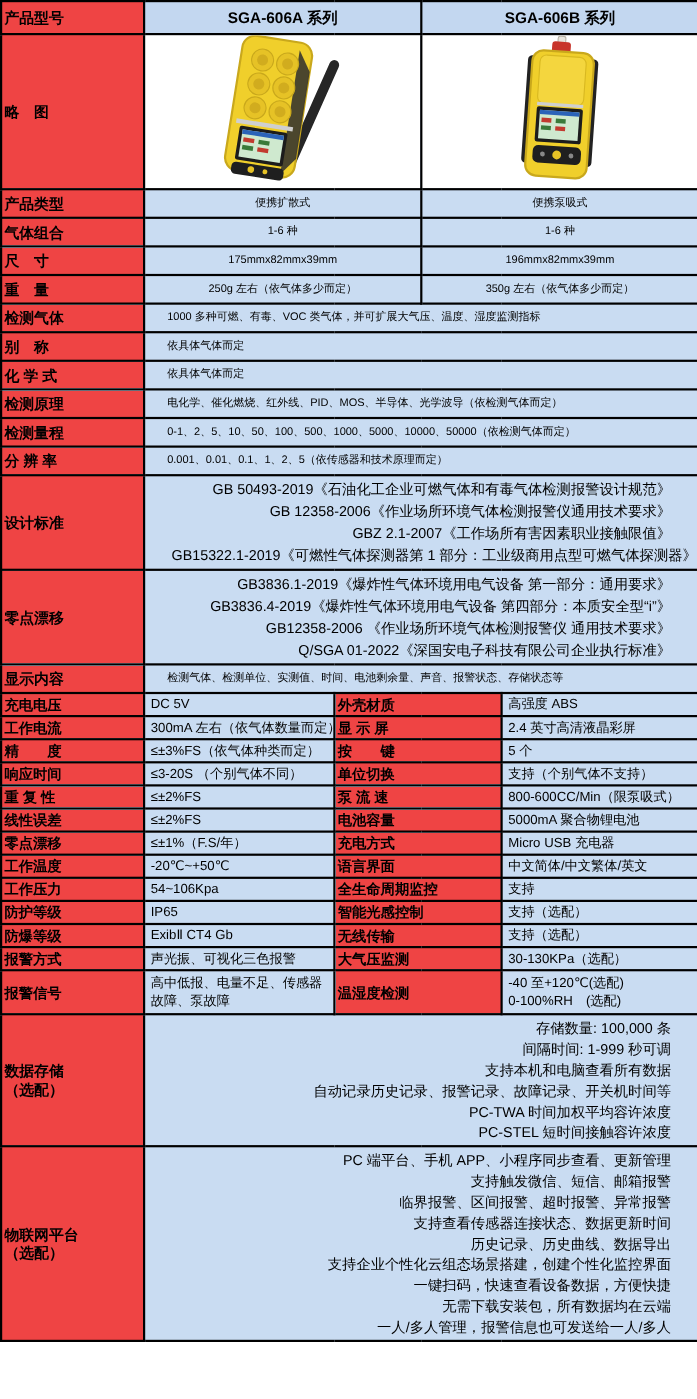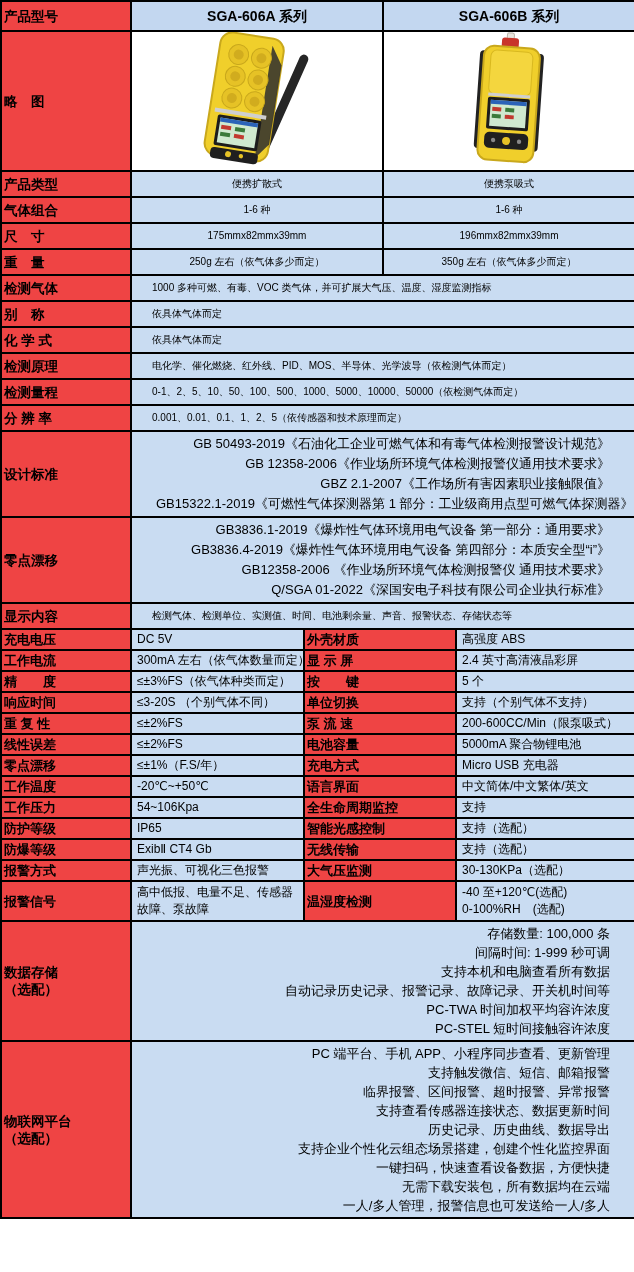--- a/index.html
+++ b/index.html
@@ -196,21 +196,21 @@
   <tr class="quad">
     <th class="lbl">响应时间</th>
     <td class="val">≤3-20S （个别气体不同）</td>
     <th class="lbl" colspan="2">单位切换</th>
     <td class="val">支持（个别气体不支持）</td>
   </tr>
   <tr class="quad">
     <th class="lbl">重 复 性</th>
     <td class="val">≤±2%FS</td>
     <th class="lbl" colspan="2">泵 流 速</th>
-    <td class="val">200-600CC/Min（限泵吸式）</td>
+    <td class="val">800-600CC/Min（限泵吸式）</td>
   </tr>
   <tr class="quad">
     <th class="lbl">线性误差</th>
     <td class="val">≤±2%FS</td>
     <th class="lbl" colspan="2">电池容量</th>
     <td class="val">5000mA 聚合物锂电池</td>
   </tr>
   <tr class="quad">
     <th class="lbl">零点漂移</th>
     <td class="val">≤±1%（F.S/年）</td>

